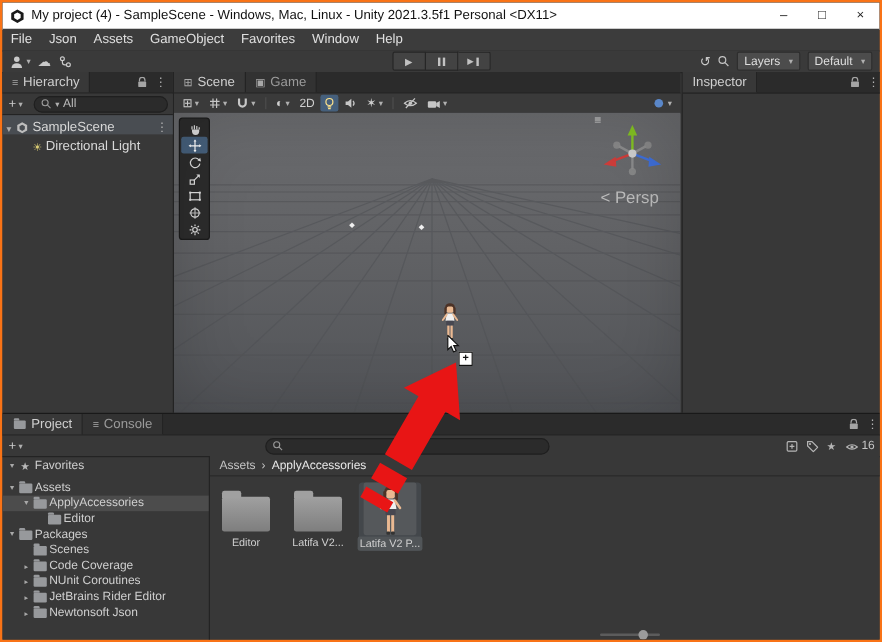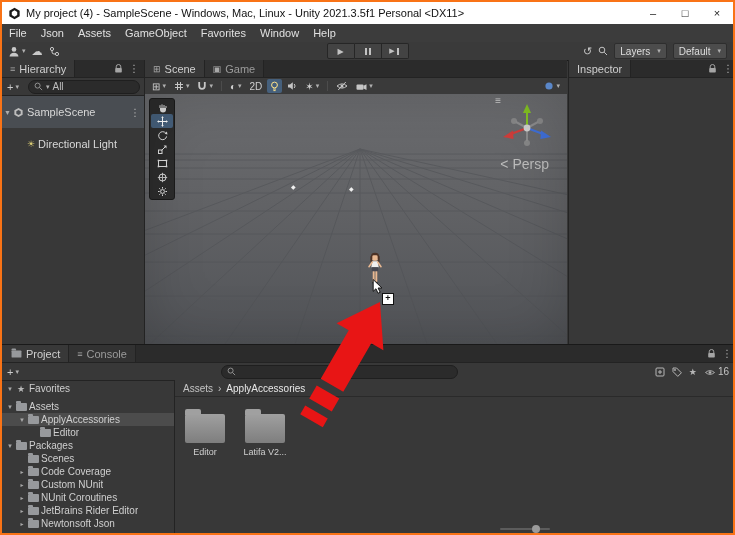--- a/index.html
+++ b/index.html
@@ -41,21 +41,21 @@
   .tab.inactive{background:#323232;color:#9b9b9b}
   .tabicon{font-size:9px;color:#a8a8a8}
   .phead-icons{margin-left:auto;display:flex;align-items:center;gap:6px;padding-right:5px}
   .kebab{color:#b3b3b3;font-size:10px}
   .ptoolbar{height:17px;display:flex;align-items:center;border-bottom:1px solid #232323;background:#383838}
   .plus-btn{display:flex;align-items:center;gap:2px;padding:0 5px;color:#ccc;font-size:11px}
   .searchbox{flex:1;height:12px;margin:0 4px;background:#2b2b2b;border:1px solid #1f1f1f;border-radius:7px;
              display:flex;align-items:center;gap:3px;padding:0 5px;font-size:10px;color:#bdbdbd}
   
   #hierarchy{left:0;top:58px;width:142px;height:284px;border-right:1px solid #232323}
-  .hrow{height:32px;display:flex;align-items:center;font-size:11px;color:#d8d8d8}
+  .hrow{height:16px;display:flex;align-items:flex-end;font-size:11px;color:#d8d8d8}
   .hrow .exp{width:11px;text-align:center;font-size:7px;color:#ababab;flex:none}
   .hrow.sel{background:#494d52}
   .hrow .hlbl{white-space:nowrap;overflow:hidden;margin-left:3px}
   .hrow .rowkebab{margin-left:auto;padding-right:4px}
   .ind1{padding-left:14px}
   
   #scene-panel{left:143px;top:58px;width:422px;height:284px}
   .scene-toolbar{height:16px;background:#3a3a3a;border-bottom:1px solid #191919;display:flex;align-items:center;
                  gap:2px;padding-left:4px}
   .stb-btn{height:14px;display:flex;align-items:center;gap:2px;padding:0 3px;border-radius:2px;color:#cfcfcf;font-size:10px}
@@ -521,25 +521,20 @@
           <span class="plbl">Scenes</span>
         </div>
         <div class="prow d1">
           <span class="exp">▸</span>
           <span class="fold"></span>
           <span class="plbl">Code Coverage</span>
         </div>
         <div class="prow d1">
           <span class="exp">▸</span>
           <span class="fold"></span>
-          <span class="plbl">Custom NUnit</span>
-        </div>
-        <div class="prow d1">
-          <span class="exp">▸</span>
-          <span class="fold"></span>
           <span class="plbl">NUnit Coroutines</span>
         </div>
         <div class="prow d1">
           <span class="exp">▸</span>
           <span class="fold"></span>
           <span class="plbl">JetBrains Rider Editor</span>
         </div>
         <div class="prow d1">
           <span class="exp">▸</span>
           <span class="fold"></span>
@@ -556,20 +551,28 @@
         </div>
         <div class="grid-items">
           <div class="cell">
             <div class="folder-big"></div>
             <span class="cell-label">Editor</span>
           </div>
           <div class="cell">
             <div class="folder-big"></div>
             <span class="cell-label">Latifa V2...</span>
           </div>
+          <div class="cell sel">
+            <div class="thumb">
+              <svg width="21" height="42" viewBox="0 0 24 48">
+                  <use href="#char"></use>
+                </svg>
+            </div>
+            <span class="cell-label">Latifa V2 P...</span>
+          </div>
         </div>
       </div>
 
       <div class="zoom-slider">
         <div class="zoom-track"></div>
         <div class="zoom-knob"></div>
       </div>
     </div>
   </div>
 

